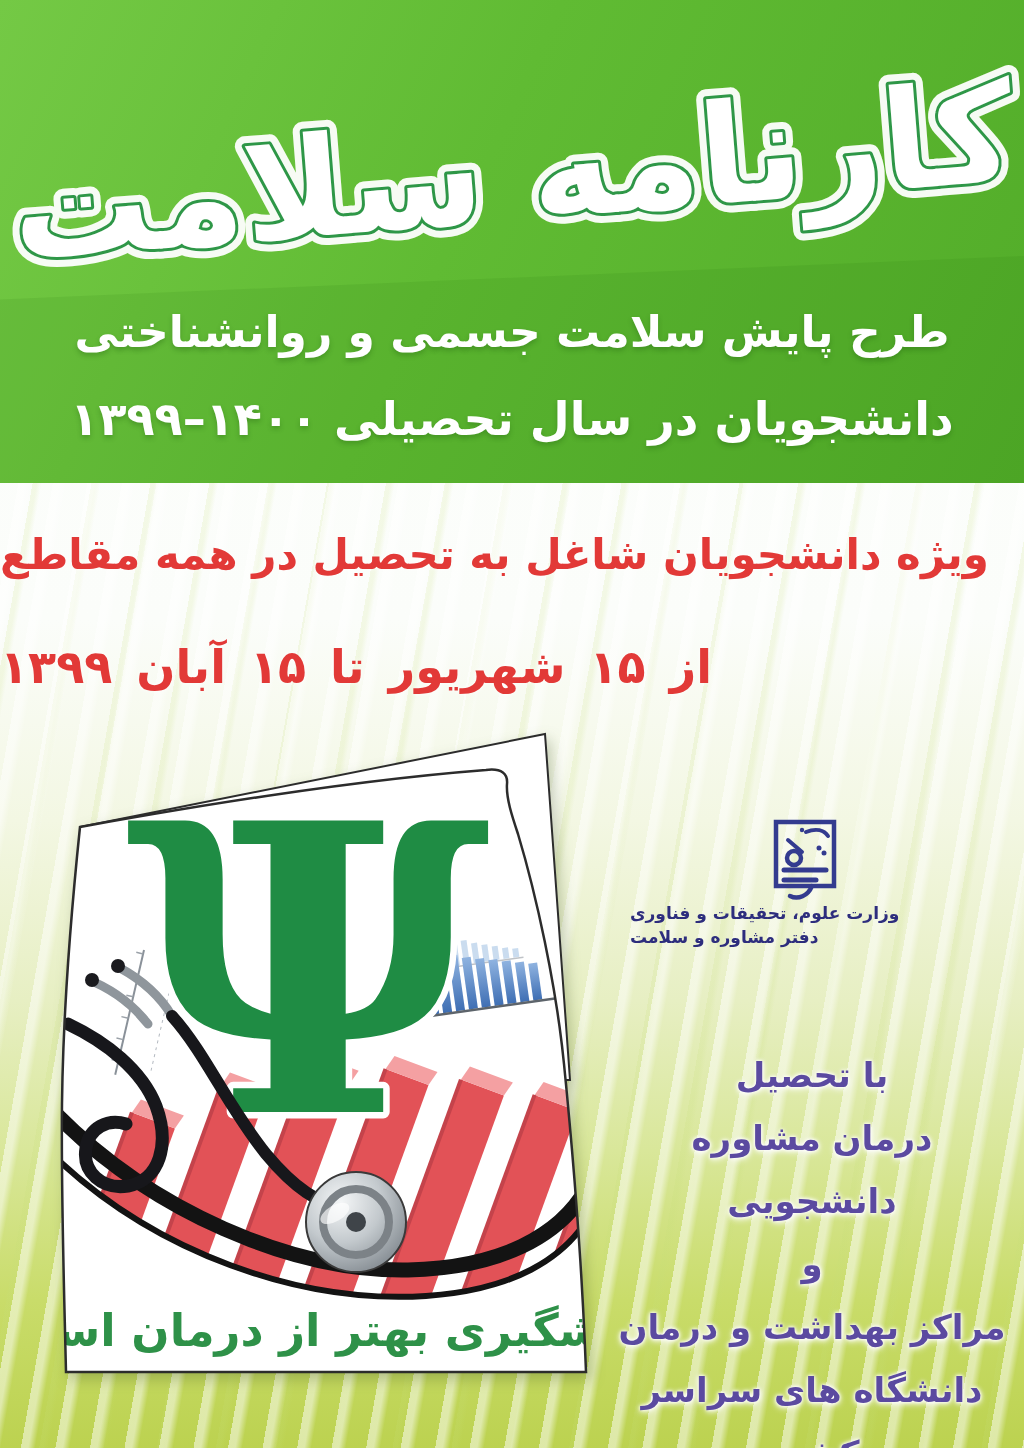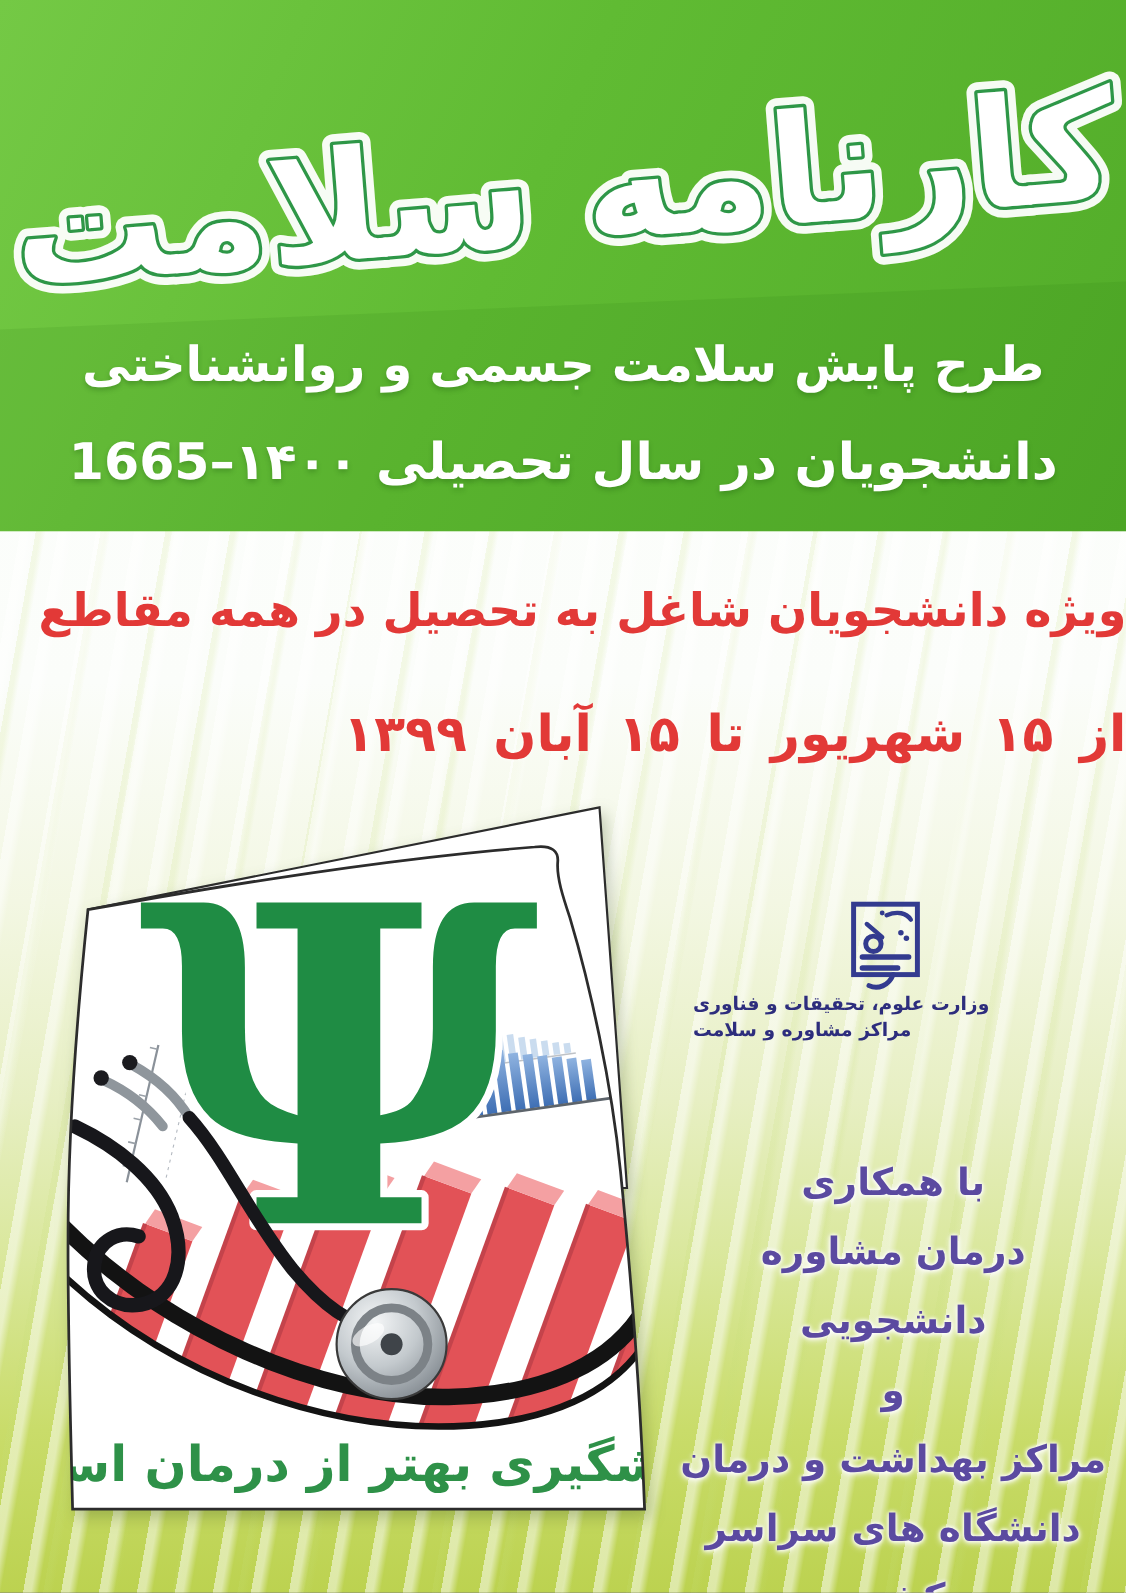--- a/index.html
+++ b/index.html
@@ -21,21 +21,21 @@
     background:rgba(25,105,5,.10);
   }
   .title-svg{position:absolute;left:0;top:14px;width:1024px;height:290px;display:block;}
   .subtitle{
     position:absolute;left:0;width:1024px;text-align:center;color:#fff;font-weight:bold;
     text-shadow:0 3px 5px rgba(20,80,10,.28);
   }
   .subtitle.l1{top:306px;font-size:44px;}
   .subtitle.l2{top:392px;font-size:46px;}
   .red-line{
-    position:absolute;left:0;width:1024px;text-align:right;font-weight:bold;
+    position:absolute;left:0;width:1024px;text-align:left;font-weight:bold;
     color:#e23937;text-shadow:0 0 5px rgba(255,255,255,.85);
   }
   .red-line.l1{top:530px;font-size:42px;}
   .red-line.l2{top:640px;font-size:46px;word-spacing:8px;}
   .card-svg{
     position:absolute;left:56px;top:724px;width:536px;height:656px;display:block;
     filter:drop-shadow(4px 6px 7px rgba(70,90,40,.30));
   }
   .logo-svg{position:absolute;left:772px;top:818px;width:68px;height:86px;display:block;}
   .ministry{
@@ -58,21 +58,21 @@
   </div>
 
   <svg class="title-svg" viewBox="0 0 1024 290">
     <g transform="rotate(-4.6 512 150)" font-family="DejaVu Sans, sans-serif" font-weight="bold" font-size="138" text-anchor="middle" style="direction:rtl">
       <text x="512" y="206" fill="#ffffff" stroke="#ffffff" stroke-width="20" stroke-linejoin="round" paint-order="stroke" opacity="0.95">کارنامه سلامت</text>
       <text x="512" y="206" fill="#ffffff" stroke="#2e9747" stroke-width="6" stroke-linejoin="round" paint-order="stroke">کارنامه سلامت</text>
     </g>
   </svg>
 
   <div class="subtitle l1">طرح پایش سلامت جسمی و روانشناختی</div>
-  <div class="subtitle l2">دانشجویان در سال تحصیلی ۱۴۰۰–1665</div>
+  <div class="subtitle l2">دانشجویان در سال تحصیلی ۱۴۰۰–۱۳۹۹</div>
 
   <div class="red-line l1">ویژه دانشجویان شاغل به تحصیل در همه مقاطع</div>
   <div class="red-line l2">از ۱۵ شهریور تا ۱۵ آبان ۱۳۹۹</div>
 
   <svg class="card-svg" viewBox="0 0 536 656">
     <defs>
       <clipPath id="paperClip">
         <path d="M 24,103 C 140,82 300,56 430,46 C 446,44 452,50 451,60 C 450,74 456,92 462,110
                  C 480,170 500,260 508,340 C 516,420 526,540 530,648 L 10,648
                  C 8,560 5,470 6,380 C 7,290 16,180 24,103 Z"></path>
@@ -205,24 +205,24 @@
       <path d="M 16,22 L 30,34" stroke-width="4"></path>
       <path d="M 40,68 C 36,78 26,82 18,78" stroke-width="4.5"></path>
       <circle cx="47" cy="30" r="2.5" fill="#333b8f" stroke="none"></circle>
       <circle cx="52" cy="35" r="2.5" fill="#333b8f" stroke="none"></circle>
       <circle cx="30" cy="12" r="2.2" fill="#333b8f" stroke="none"></circle>
     </g>
   </svg>
 
   <div class="ministry">
     <div>وزارت علوم، تحقیقات و فناوری</div>
-    <div>مراکز مشاوره و سلامت</div>
+    <div>دفتر مشاوره و سلامت</div>
   </div>
 
   <div class="coop">
-    <div>با همکاری</div>
+    <div>با تحصیل</div>
     <div>درمان مشاوره دانشجویی</div>
     <div>و</div>
     <div>مراکز بهداشت و درمان</div>
     <div>دانشگاه های سراسر کشور</div>
   </div>
 
 </div>
 
 </body></html>

